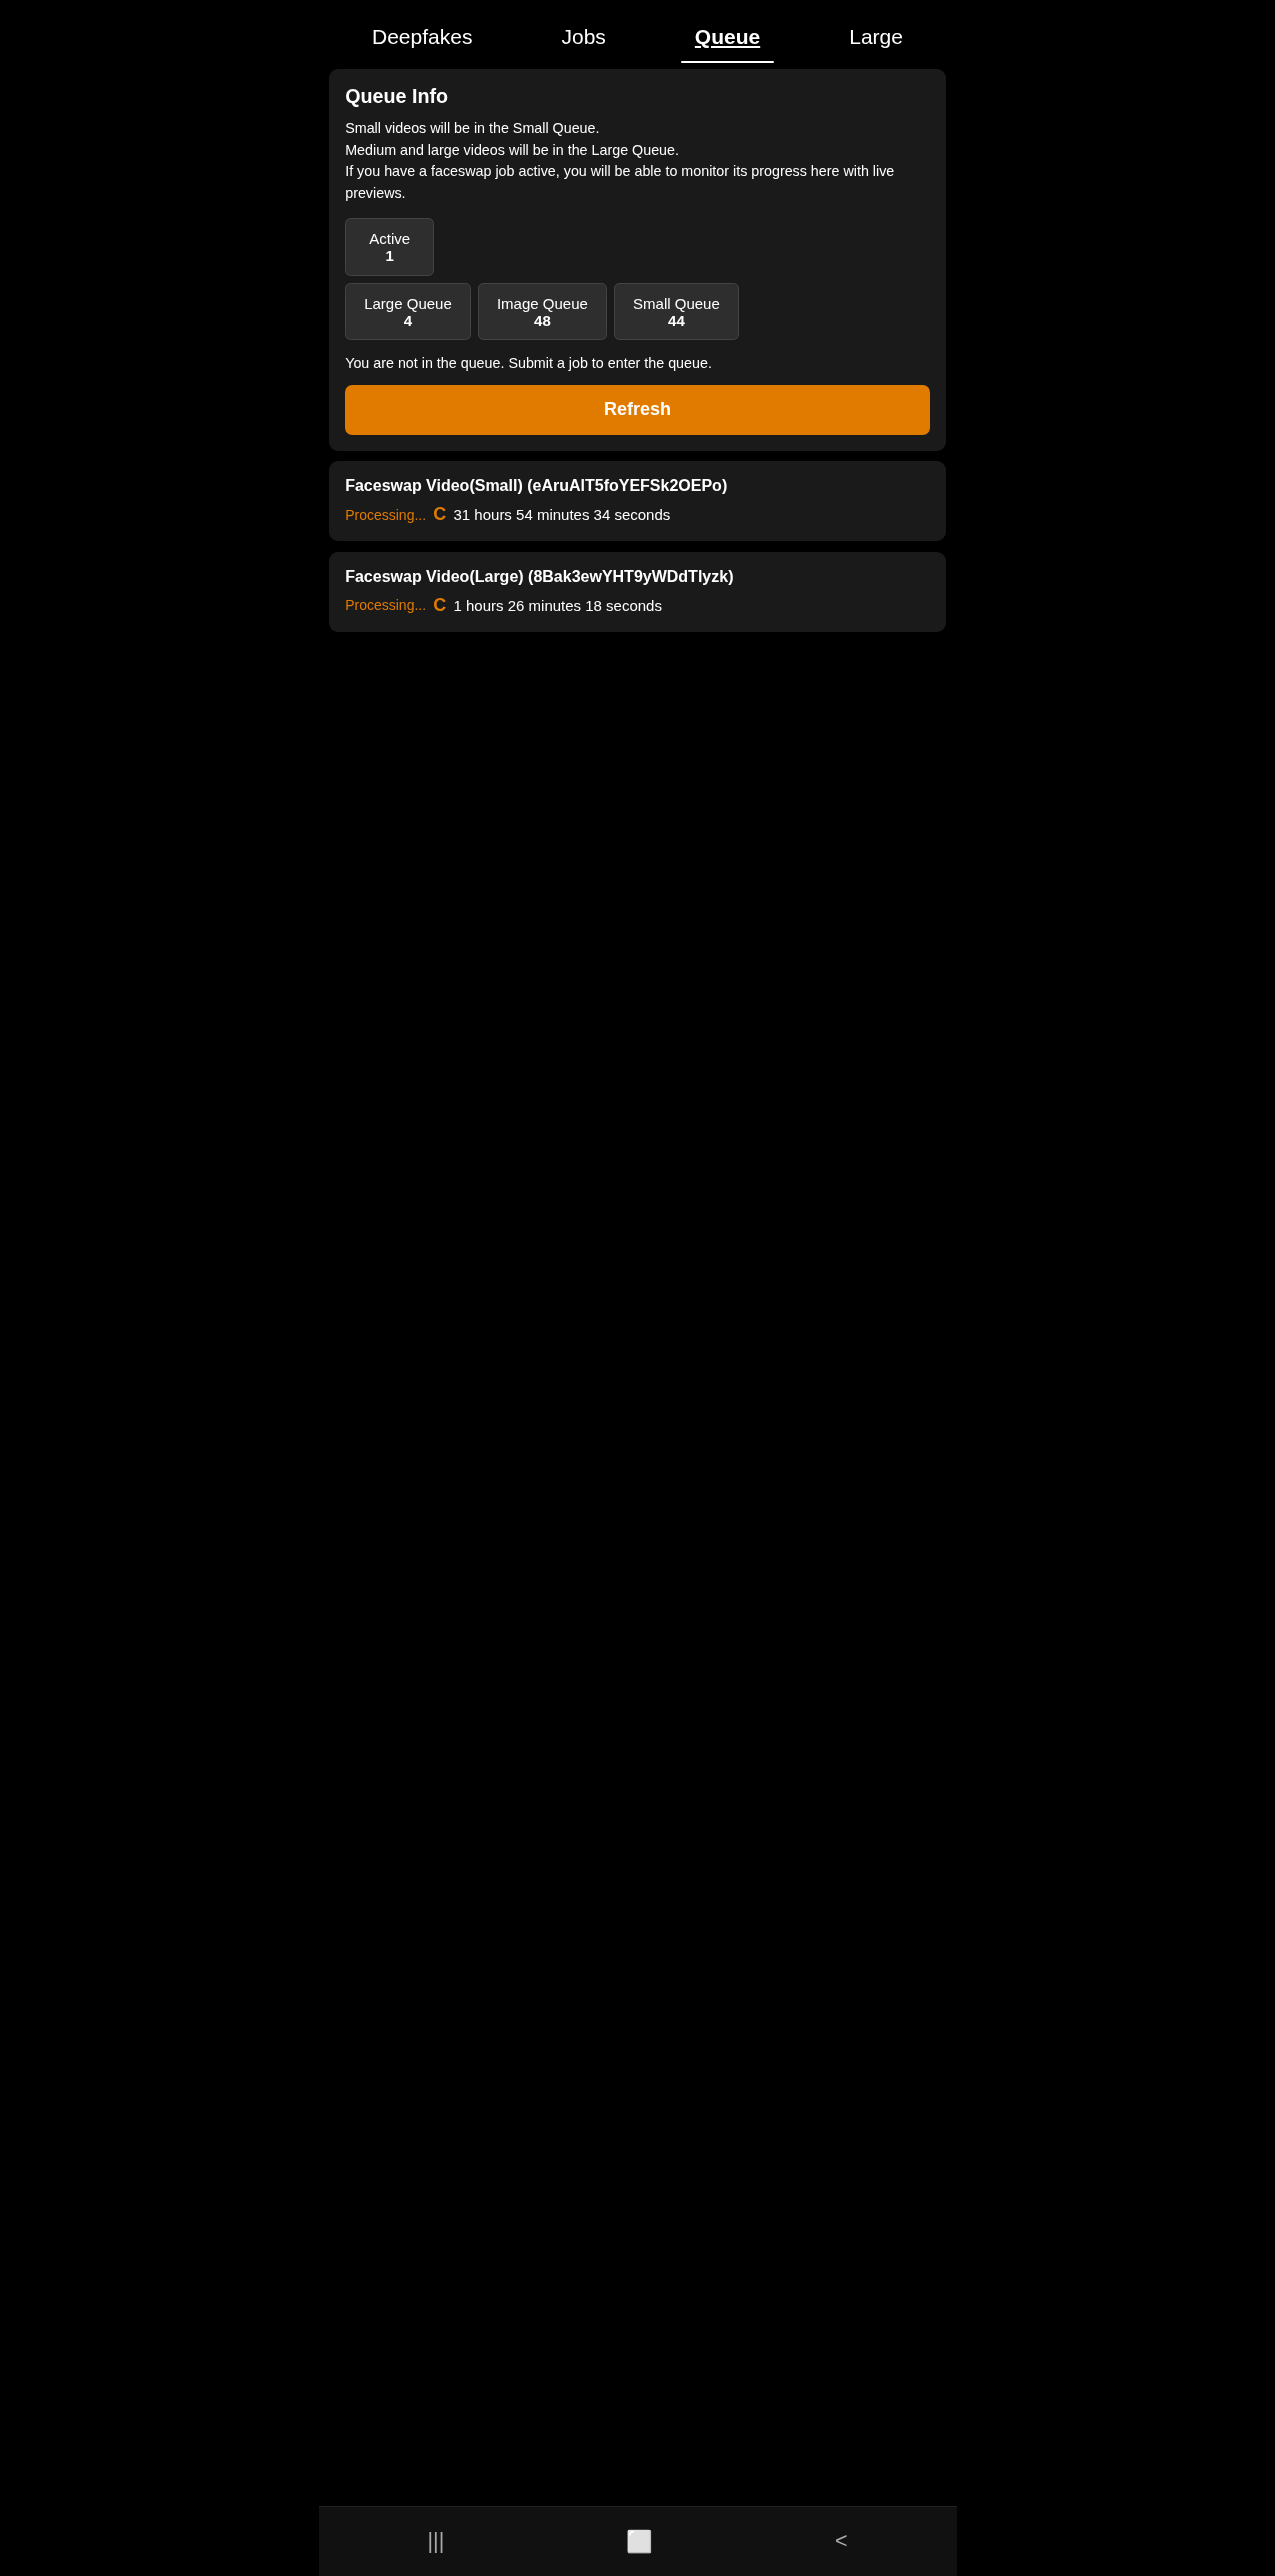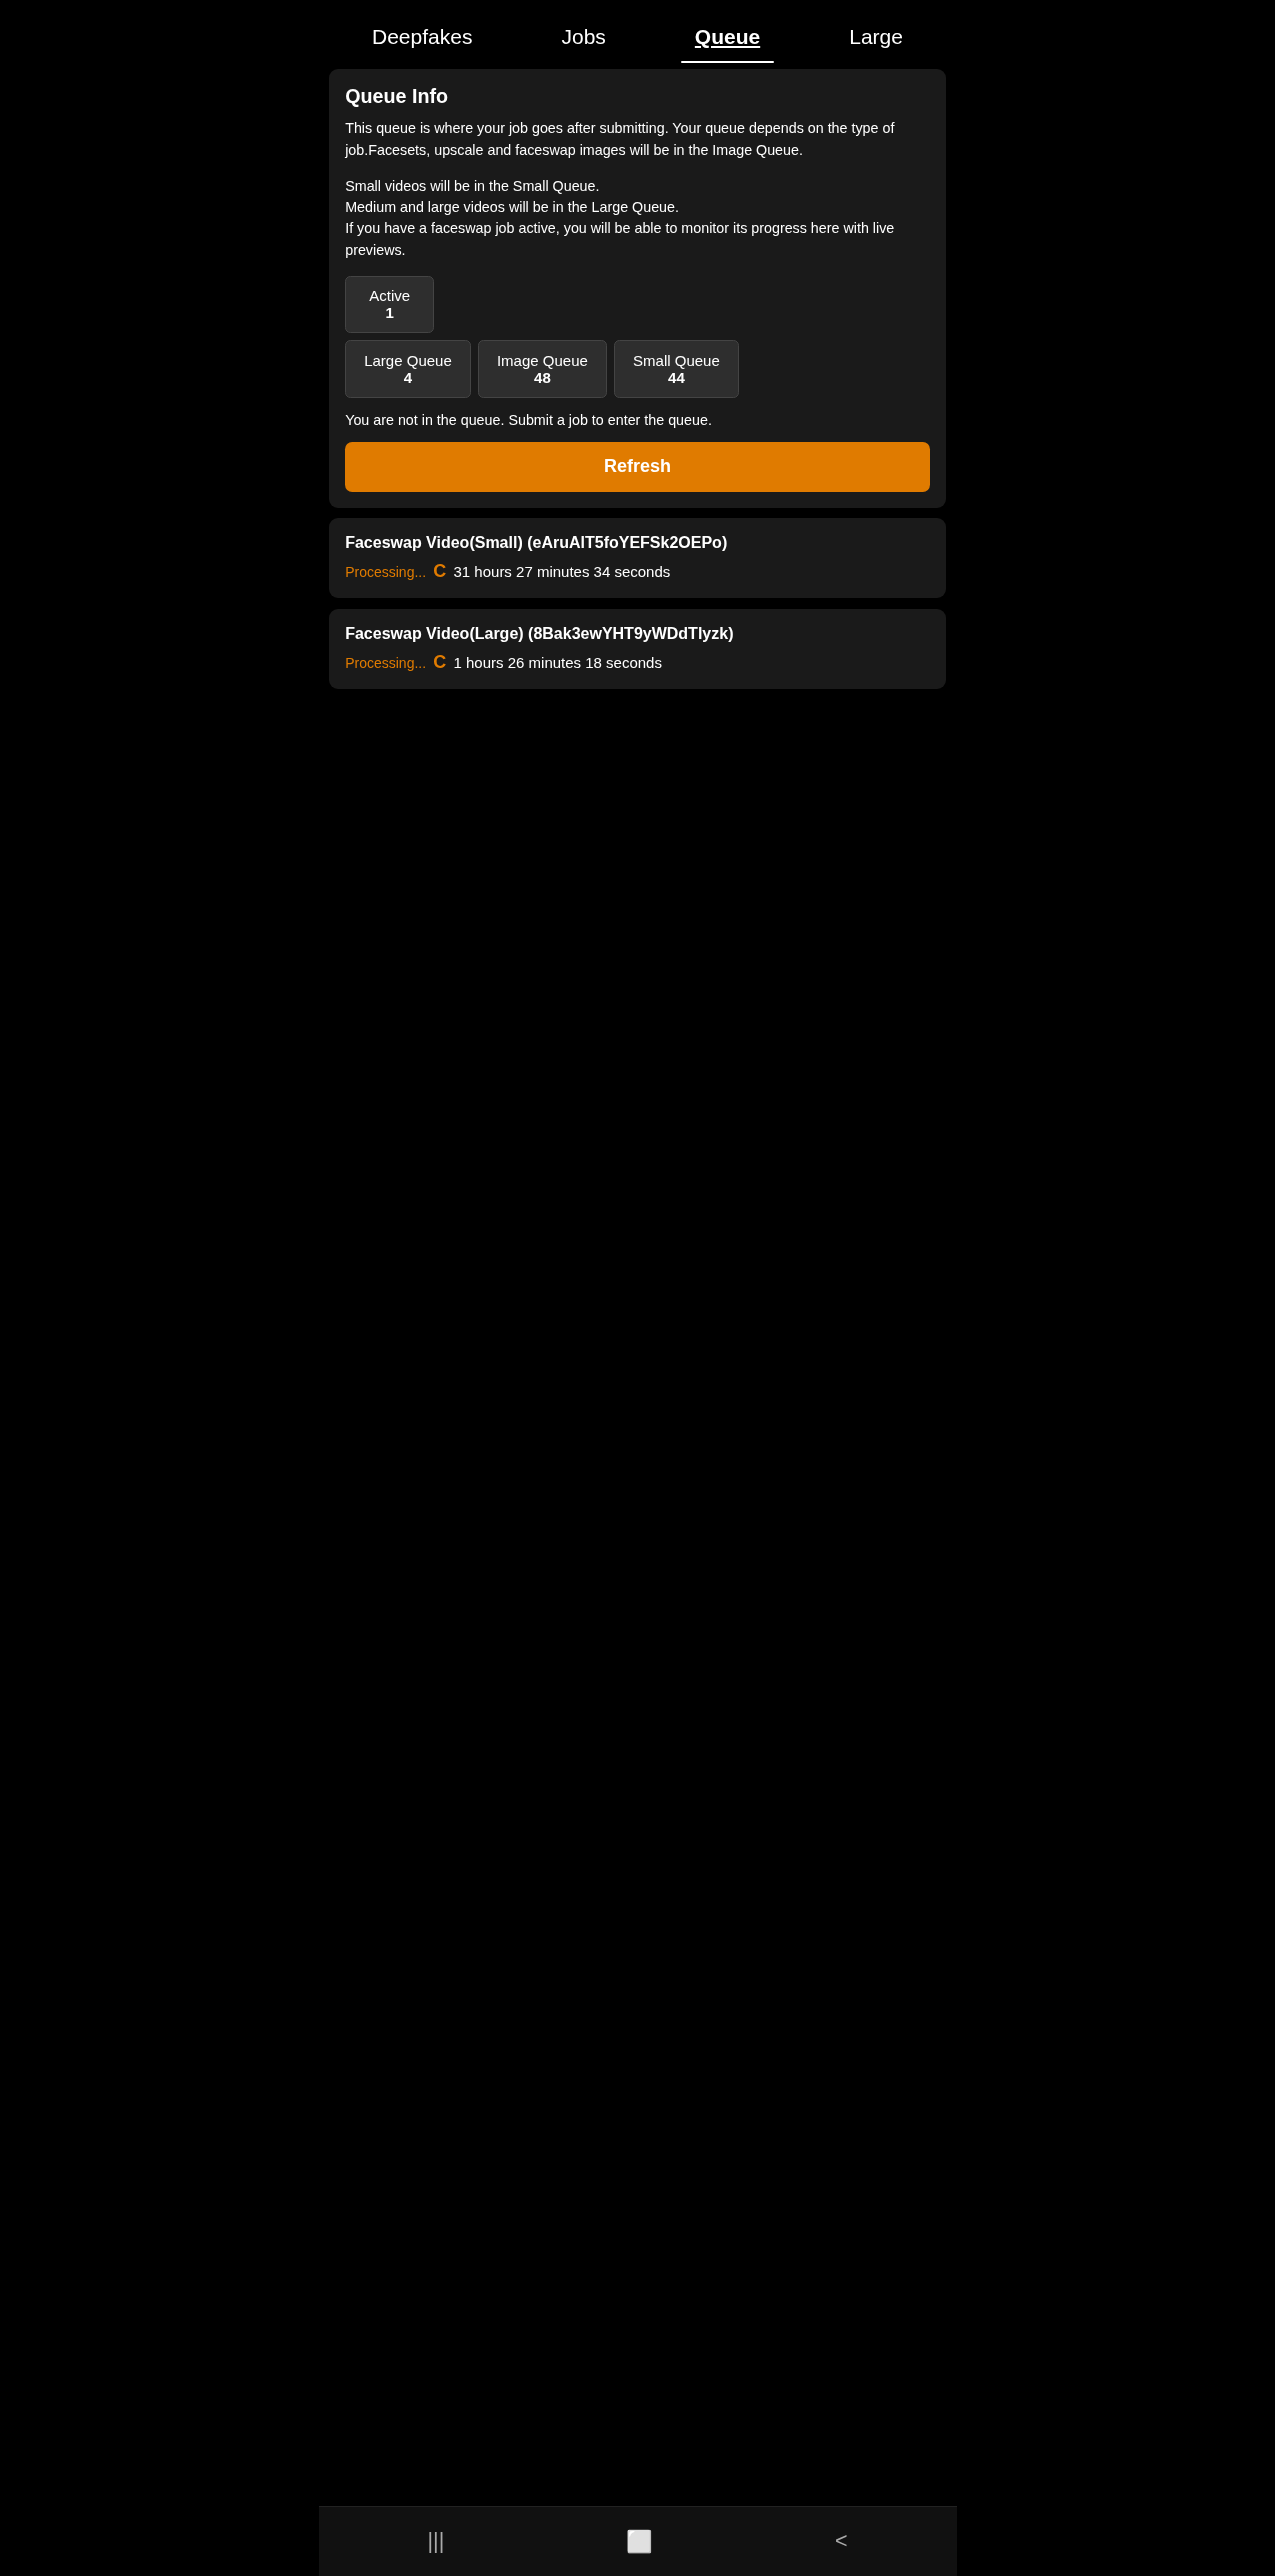--- a/index.html
+++ b/index.html
@@ -214,21 +214,20 @@
     <div class="nav-item">Deepfakes</div>
     <div class="nav-item">Jobs</div>
     <div class="nav-item active">Queue</div>
     <div class="nav-item">Large</div>
   </nav>
 
   <div class="content">
 
     <div class="queue-info-card">
       <div class="queue-info-title">Queue Info</div>
-      <div class="queue-info-desc">This queue is where your job goes after submitting. Your queue depends on the type of job.Facesets, upscale and faceswap images will be in the Image Queue.</div>
       <div class="queue-info-desc">
         Small videos will be in the Small Queue.<br>
         Medium and large videos will be in the Large Queue.<br>
         If you have a faceswap job active, you will be able to monitor its progress here with live previews.
       </div>
 
       <div class="stats-row-1">
         <button class="stat-btn">
           <span class="stat-label">Active</span>
           <span class="stat-value">1</span>
@@ -253,21 +252,21 @@
       <div class="queue-status-text">You are not in the queue. Submit a job to enter the queue.</div>
 
       <button class="refresh-btn">Refresh</button>
     </div>
 
     <div class="job-card">
       <div class="job-title">Faceswap Video(Small) (eAruAlT5foYEFSk2OEPo)</div>
       <div class="job-status-row">
         <span class="job-processing-text">Processing...</span>
         <span class="spinner-icon" style="font-weight: bold; font-size: 18px;">C</span>
-        <span class="job-time-text">31 hours 27 minutes 34 seconds</span>
+        <span class="job-time-text">31 hours 54 minutes 34 seconds</span>
       </div>
     </div>
 
     <div class="job-card">
       <div class="job-title">Faceswap Video(Large) (8Bak3ewYHT9yWDdTlyzk)</div>
       <div class="job-status-row">
         <span class="job-processing-text">Processing...</span>
         <span class="spinner-icon" style="font-weight: bold; font-size: 18px;">C</span>
         <span class="job-time-text">1 hours 26 minutes 18 seconds</span>
       </div>

